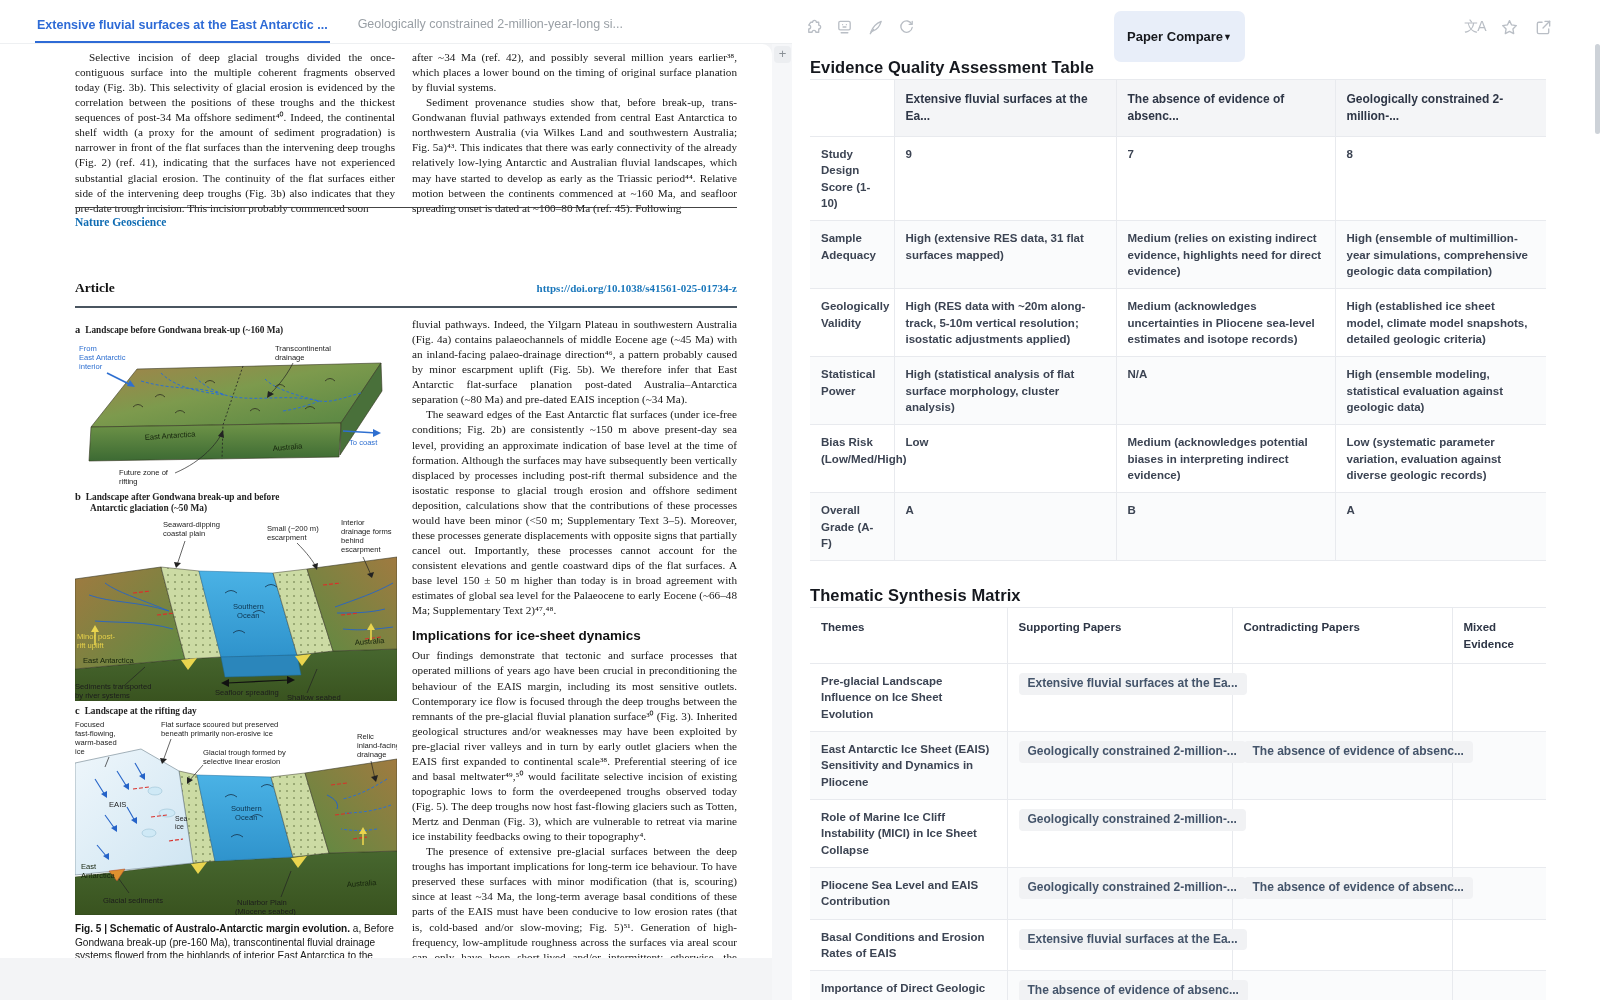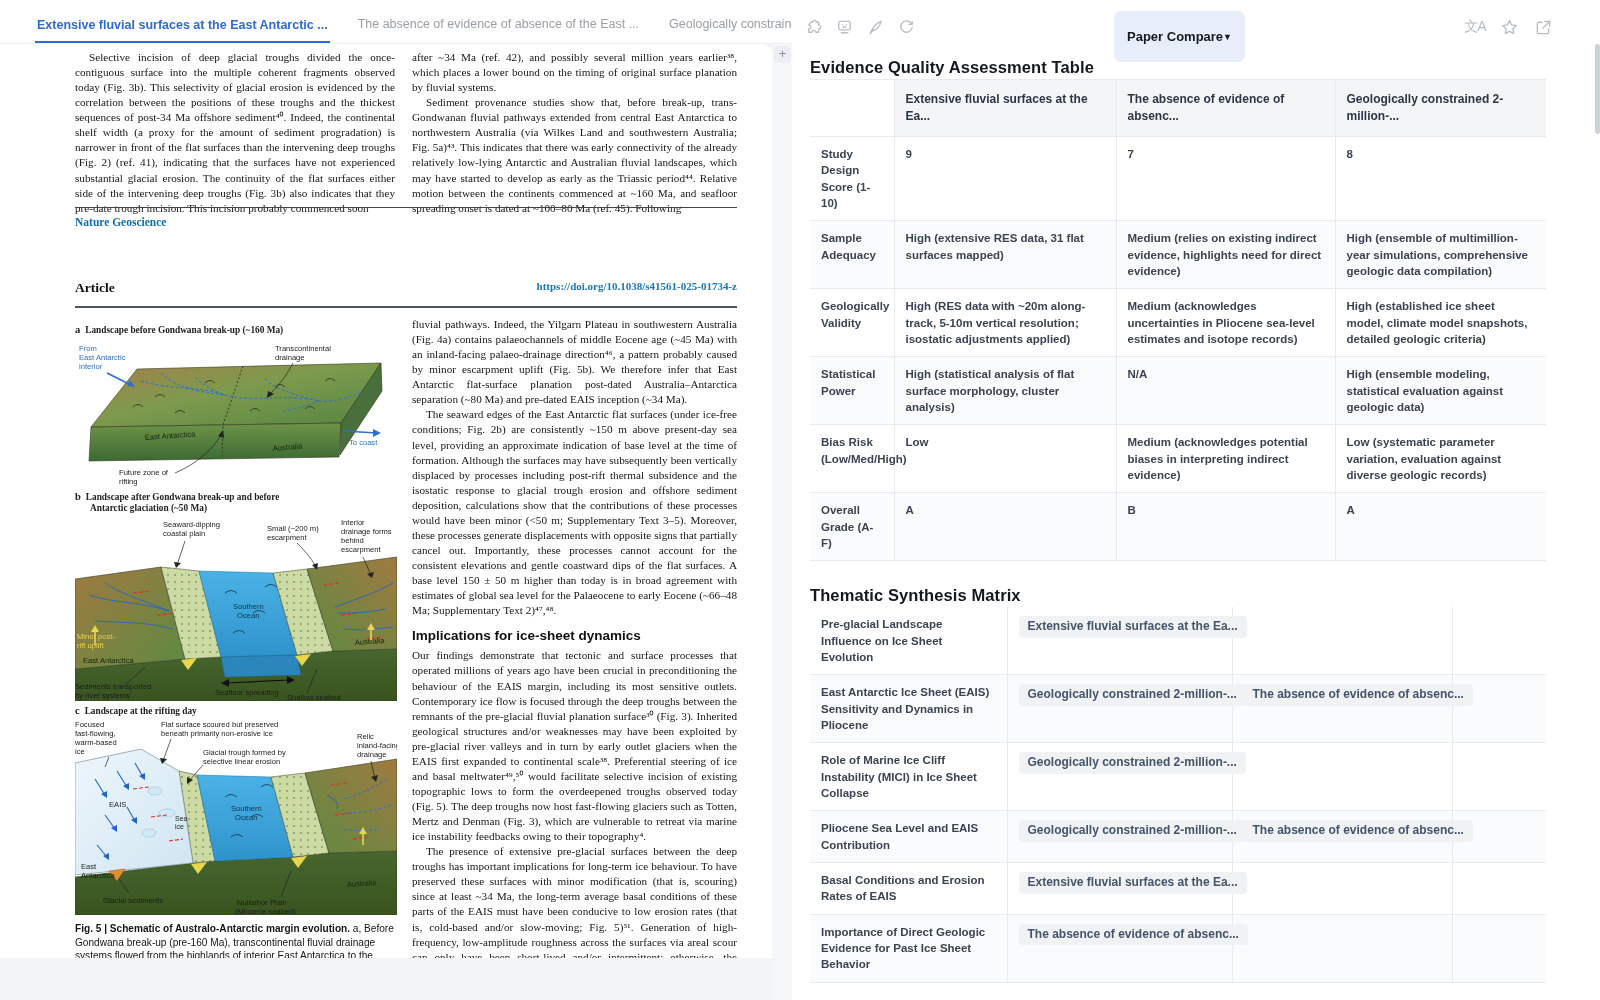--- a/index.html
+++ b/index.html
@@ -21,21 +21,21 @@
 
   .doc-serif { font-family:"Liberation Serif", serif; color:#161616; }
   .col { position:absolute; text-align:justify; font-size:11.2px; line-height:1.345; }
   .col p { margin:0; }
   .col p.indent { text-indent:14px; }
   .p1c1 { left:75px; top:6px;  width:320px; }
   .p1c2 { left:412px; top:6px; width:325px; }
   .page1-rule { position:absolute; left:75px; top:163px; width:662px; height:1px; background:#444; }
   .journal-footer { position:absolute; left:75px; top:172px; font-size:11.5px; font-weight:700; color:#0f6cb3; }
 
-  .article-row { position:absolute; left:75px; top:236px; width:662px; display:flex; justify-content:space-between; align-items:flex-start; }
+  .article-row { position:absolute; left:75px; top:236px; width:662px; display:flex; justify-content:space-between; align-items:center; }
   .article-label { font-size:13.5px; font-weight:700; color:#111; }
   .doi-link { font-size:11px; font-weight:700; color:#1a77bb; text-decoration:none; }
   .page2-rule { position:absolute; left:75px; top:262px; width:662px; height:1.5px; background:#4a5560; }
 
   .p2c2 { left:412px; top:273px; width:325px; height:642px; overflow:hidden; }
   .doc-h2 { font-family:"Liberation Sans", sans-serif; font-size:13.5px; font-weight:700; color:#111;
             margin:9px 0 3px 0 !important; text-align:left; }
 
   
   .figure { position:absolute; left:75px; top:276px; width:322px; }
@@ -83,21 +83,20 @@
   table.th-mx th { font-size:11.5px; padding-top:11px; padding-bottom:11px; }
 </style>
 </head>
 <body>
 
 <div class="app">
 
   <div class="left-pane">
     <div class="tabbar">
       <div class="tab active">Extensive fluvial surfaces at the East Antarctic ...</div>
-      <div class="tab">The absence of evidence of absence of the East ...</div>
       <div class="tab">Geologically constrained 2-million-year-long si...</div>
     </div>
 
     <div class="page doc-serif">
 
       <div class="col p1c1">
         <p class="indent">Selective incision of deep glacial troughs divided the once-contiguous surface into the multiple coherent fragments observed today (Fig. 3b). This selectivity of glacial erosion is evidenced by the correlation between the positions of these troughs and the thickest sequences of post-34 Ma offshore sediment⁴⁰. Indeed, the continental shelf width (a proxy for the amount of sediment progradation) is narrower in front of the flat surfaces than the intervening deep troughs (Fig. 2) (ref. 41), indicating that the surfaces have not experienced substantial glacial erosion. The continuity of the flat surfaces either side of the intervening deep troughs (Fig. 3b) also indicates that they pre-date trough incision. This incision probably commenced soon</p>
       </div>
       <div class="col p1c2">
         <p>after ~34 Ma (ref. 42), and possibly several million years earlier³⁸, which places a lower bound on the timing of original surface planation by fluvial systems.</p>
@@ -488,20 +487,26 @@
 
       <div class="rp-h2 mt">Thematic Synthesis Matrix</div>
       <table class="cmp th-mx">
         <colgroup>
             <col style="width:197px">
             <col style="width:225px">
             <col style="width:220px">
             <col style="width:94px">
           </colgroup>
         <tbody>
+            <tr>
+          <th>Themes</th>
+          <th class="vb">Supporting Papers</th>
+          <th class="vb">Contradicting Papers</th>
+          <th class="vb">Mixed Evidence</th>
+        </tr>
         <tr>
           <td>Pre-glacial Landscape Influence on Ice Sheet Evolution</td>
           <td class="vb"><span class="chip">Extensive fluvial surfaces at the Ea...</span></td>
           <td class="vb"></td>
               <td class="vb"></td>
         </tr>
         <tr class="alt">
           <td>East Antarctic Ice Sheet (EAIS) Sensitivity and Dynamics in Pliocene</td>
           <td class="vb"><span class="chip">Geologically constrained 2-million-...</span></td>
           <td class="vb"><span class="chip">The absence of evidence of absenc...</span></td>

